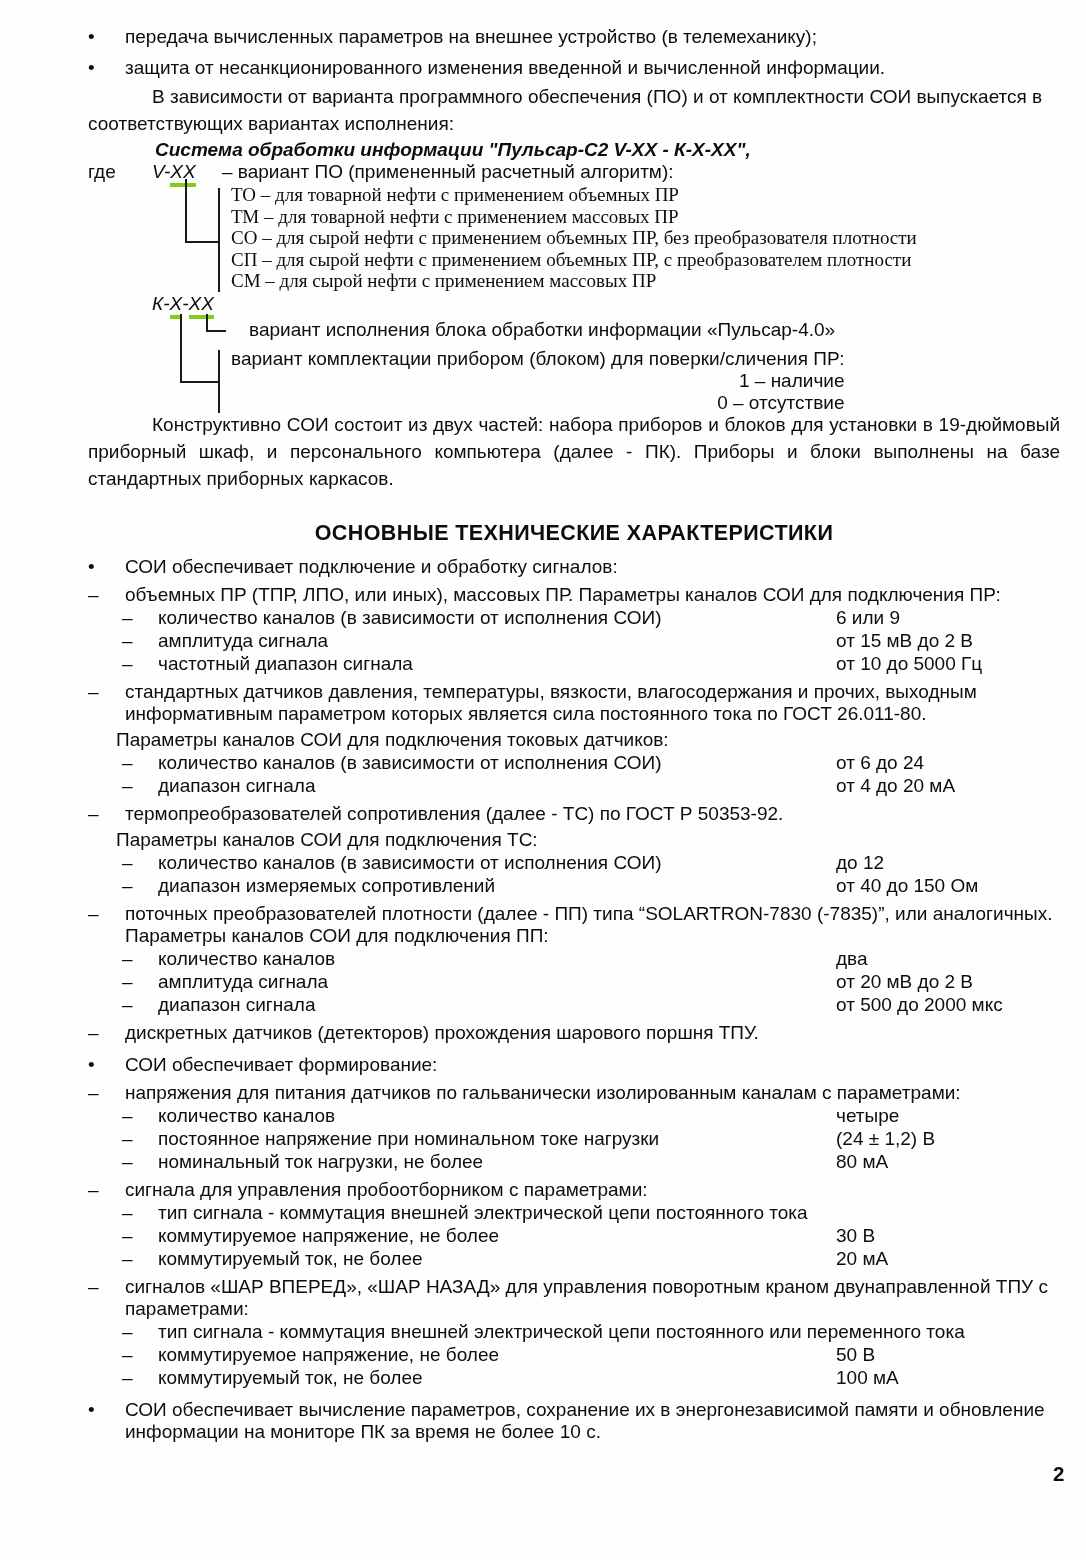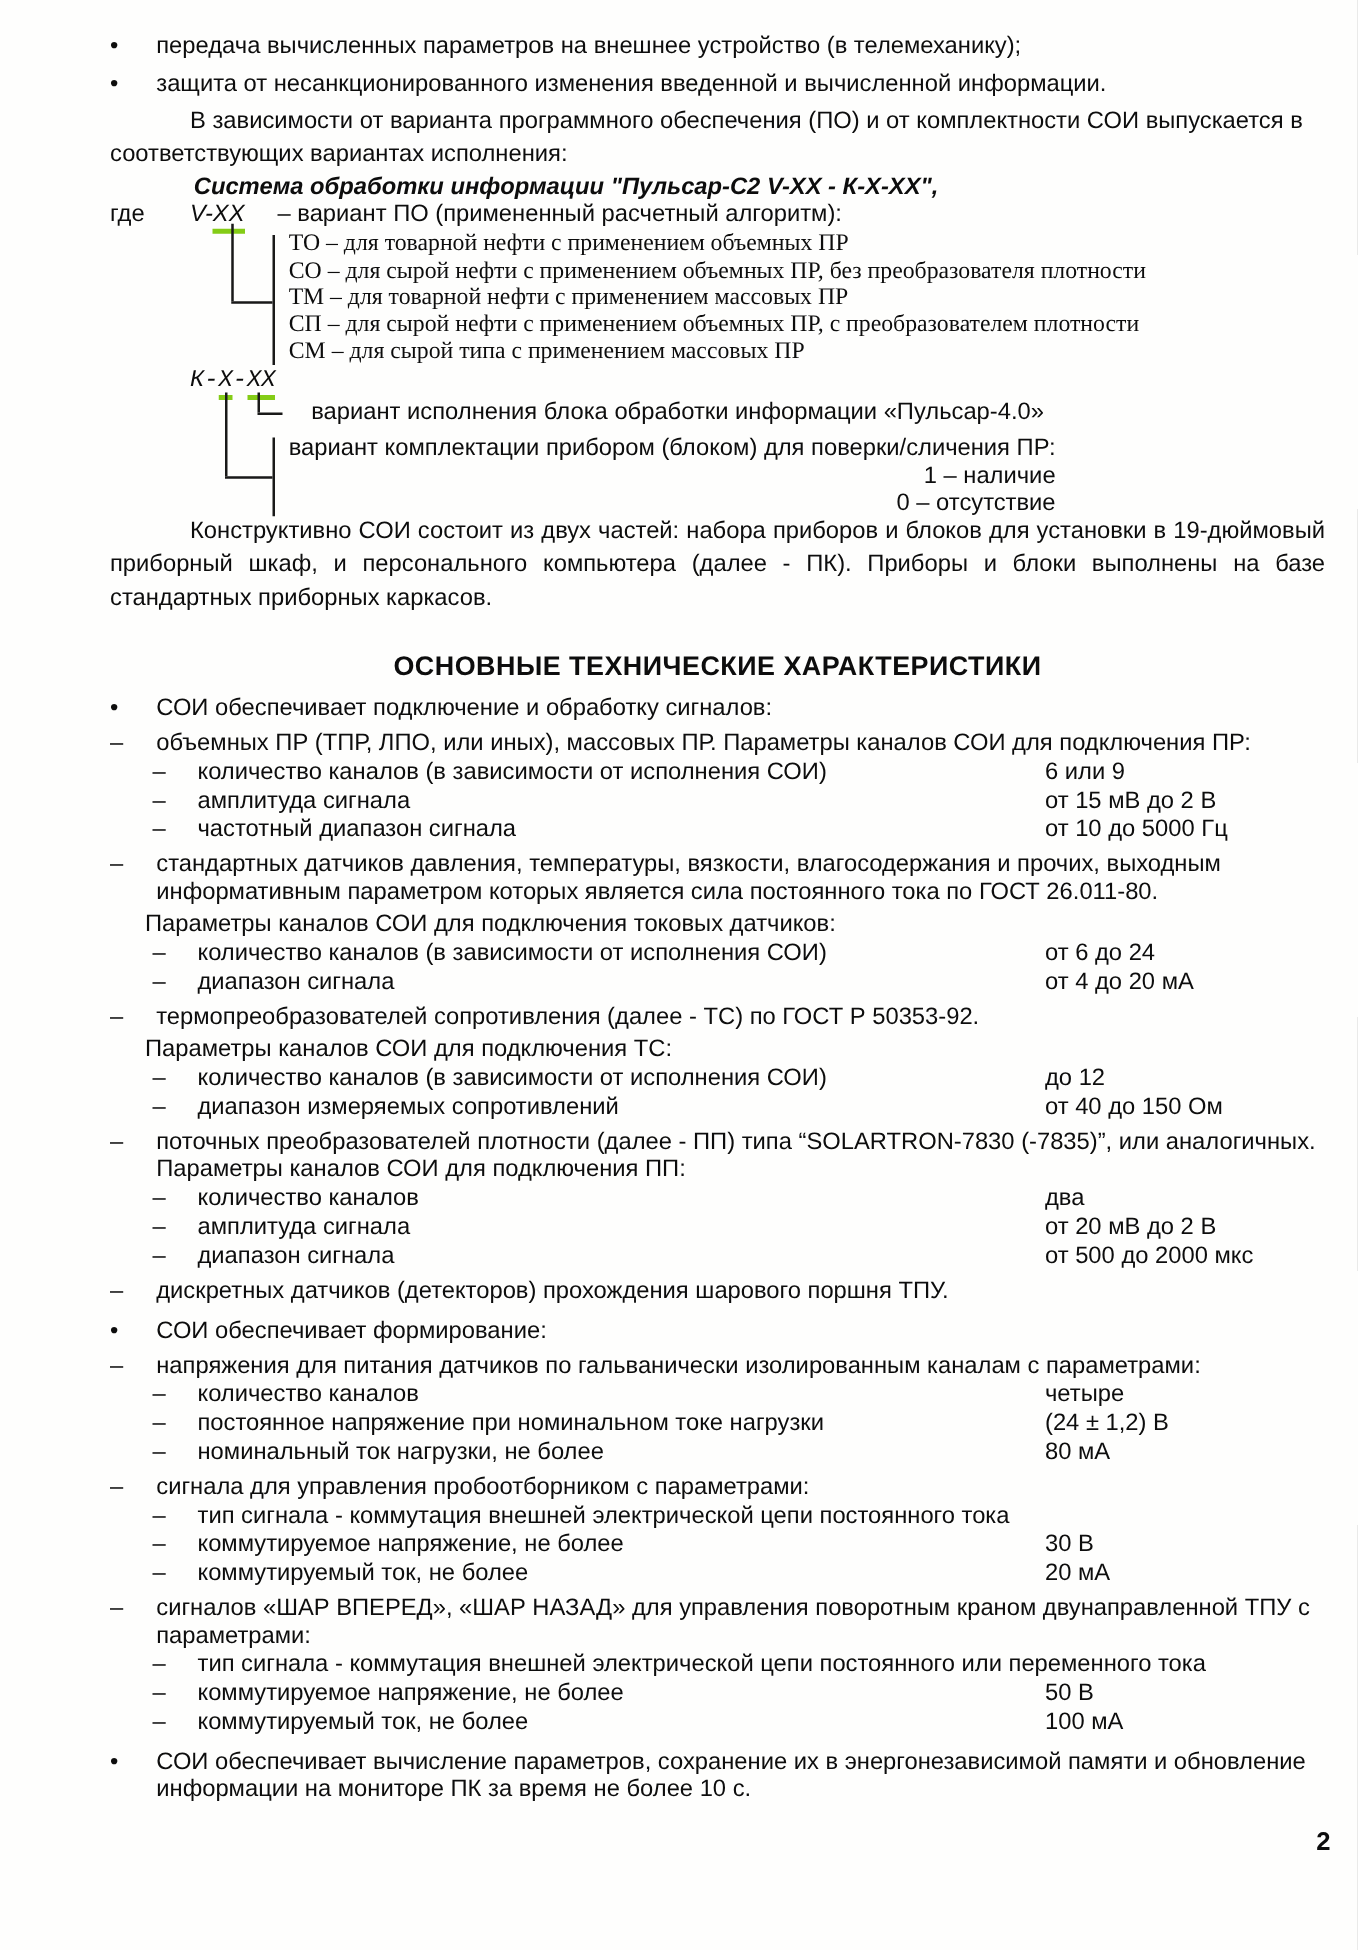--- a/index.html
+++ b/index.html
@@ -34,21 +34,21 @@
   .code{font-style:italic;}
   .u{border-bottom:4px solid #84cc16;padding-bottom:1px;}
   .d-where{left:88px;top:0;}
   .d-vcode{left:152px;top:0;}
   .d-vdesc{left:222px;top:0;}
   .d-vopts{left:231px;top:23px;}
   .d-vopts .opt{line-height:21.5px;white-space:nowrap;font-family:Liberation Serif, serif;}
   .l-vbar{left:218px;top:27px;height:104px;}
   .l-vconn-v{left:185px;top:18px;height:62px;}
   .l-vconn-h{left:185px;top:80px;width:33px;}
-  .d-kcode{left:152px;top:132px;font-family:Liberation Mono, monospace;}
+  .d-kcode{left:152px;top:132px;}
   .l-ka-v{left:206px;top:153px;height:16px;}
   .l-ka-h{left:206px;top:169px;width:20px;}
   .d-kleg1{left:249px;top:158px;}
   .l-kb-v{left:180px;top:153px;height:67px;}
   .l-kb-h{left:180px;top:220px;width:38px;}
   .l-kbar{left:218px;top:189px;height:63px;}
   .d-kopts{left:231px;top:187px;}
   .d-kopts .opt{line-height:22px;white-space:nowrap;text-align:right;}
   
   .heading{margin:28px 26px 0 88px;line-height:26px;text-align:center;font-weight:bold;font-size:21.5px;letter-spacing:.4px;}
@@ -82,24 +82,24 @@
     <span class="dtxt d-where">где</span>
     <span class="dtxt d-vcode code"><span>V-</span><span class="u">XX</span></span>
     <span class="dtxt d-vdesc">– вариант ПО (примененный расчетный алгоритм):</span>
 
     <div class="dline vln l-vbar"></div>
     <div class="dline vln l-vconn-v"></div>
     <div class="dline hln l-vconn-h"></div>
 
     <div class="dtxt d-vopts">
       <div class="opt">ТО – для товарной нефти с применением объемных ПР</div>
+      <div class="opt">ТМ – для товарной нефти с применением массовых ПР</div>
       <div class="opt">СО – для сырой нефти с применением объемных ПР, без преобразователя плотности</div>
-      <div class="opt">ТМ – для товарной нефти с применением массовых ПР</div>
       <div class="opt">СП – для сырой нефти с применением объемных ПР, с преобразователем плотности</div>
-      <div class="opt">СМ – для сырой типа с применением массовых ПР</div>
+      <div class="opt">СМ – для сырой нефти с применением массовых ПР</div>
     </div>
 
     <span class="dtxt d-kcode code"><span>К-</span><span class="u">Х</span><span>-</span><span class="u">ХХ</span></span>
 
     <div class="dline vln l-ka-v"></div>
     <div class="dline hln l-ka-h"></div>
     <span class="dtxt d-kleg1">вариант исполнения блока обработки информации «Пульсар-4.0»</span>
 
     <div class="dline vln l-kb-v"></div>
     <div class="dline hln l-kb-h"></div>

